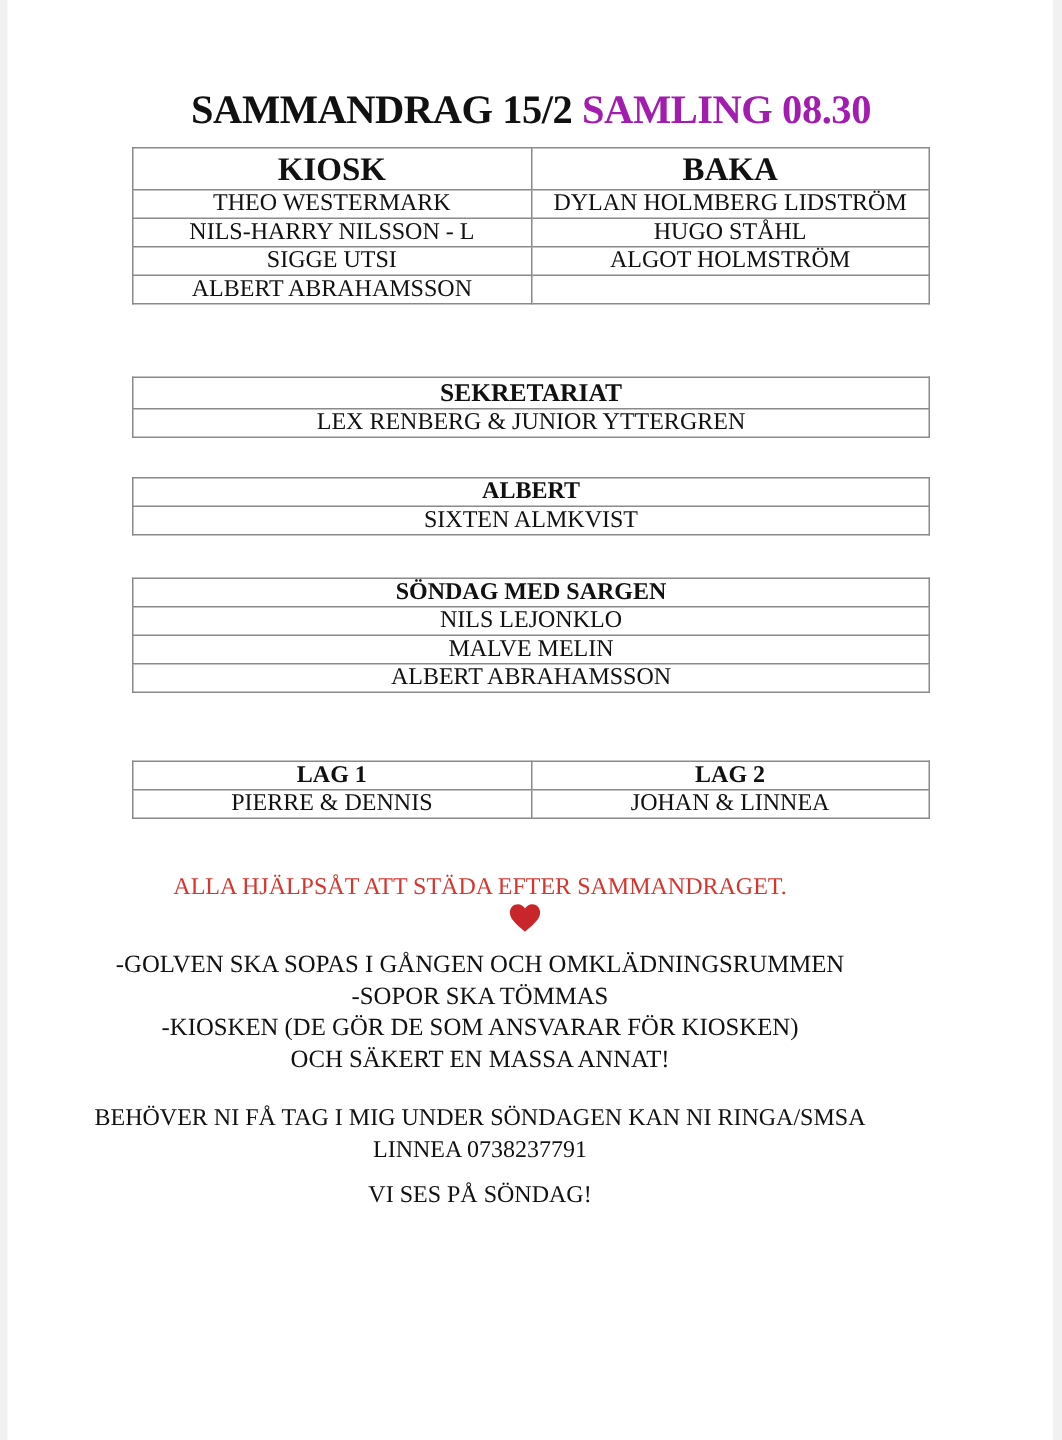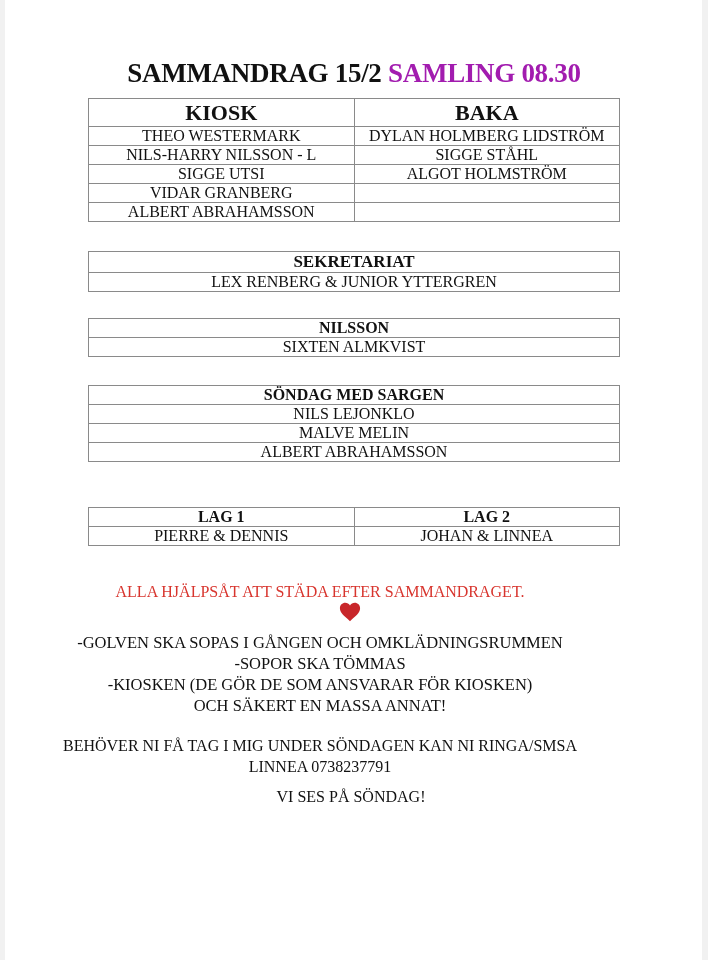--- a/index.html
+++ b/index.html
@@ -31,21 +31,21 @@
   .t-spol { top: 318px; }
   .t-sarg { top: 385px; }
   .t-lag { top: 507px; }
   .center-text {
     position: absolute; left: 0; width: 640px; text-align: center; font-size: 16px; line-height: 20px;
   }
   .red-note { top: 582px; color: #d8352e; }
   .heart { position: absolute; top: 601px; left: 339px; width: 22px; height: 22px; }
   .tasks { top: 632px; line-height: 21px; font-size: 16.5px; }
   .contact { top: 735px; line-height: 21px; font-size: 16px; }
-  .bye { top: 787px; font-size: 16px; padding-left: 31px; }
+  .bye { top: 787px; font-size: 16px; }
 </style>
 </head>
 <body>
 
 <div class="edge-left"></div>
 <div class="edge-right"></div>
 
 <div class="title">
   <span>SAMMANDRAG 15/2</span>
   <span class="accent">SAMLING 08.30</span>
@@ -56,29 +56,25 @@
       <tr>
     <td class="h-big">KIOSK</td>
     <td class="h-big">BAKA</td>
   </tr>
   <tr>
     <td>THEO WESTERMARK</td>
     <td>DYLAN HOLMBERG LIDSTRÖM</td>
   </tr>
   <tr>
     <td>NILS-HARRY NILSSON - L</td>
-    <td>SIGGE STÅHL</td>
+    <td>HUGO STÅHL</td>
   </tr>
   <tr>
     <td>SIGGE UTSI</td>
     <td>ALGOT HOLMSTRÖM</td>
-  </tr>
-  <tr>
-    <td>VIDAR GRANBERG</td>
-    <td></td>
   </tr>
   <tr>
     <td>ALBERT ABRAHAMSSON</td>
     <td></td>
   </tr>
 </tbody>
   </table>
 
 <table class="grid t-sek">
   <tbody>
@@ -87,21 +83,21 @@
   </tr>
   <tr>
     <td>LEX RENBERG &amp; JUNIOR YTTERGREN</td>
   </tr>
 </tbody>
   </table>
 
 <table class="grid t-spol">
   <tbody>
       <tr>
-    <td class="h-sm">NILSSON</td>
+    <td class="h-sm">ALBERT</td>
   </tr>
   <tr>
     <td>SIXTEN ALMKVIST</td>
   </tr>
 </tbody>
   </table>
 
 <table class="grid t-sarg">
   <tbody>
       <tr>

